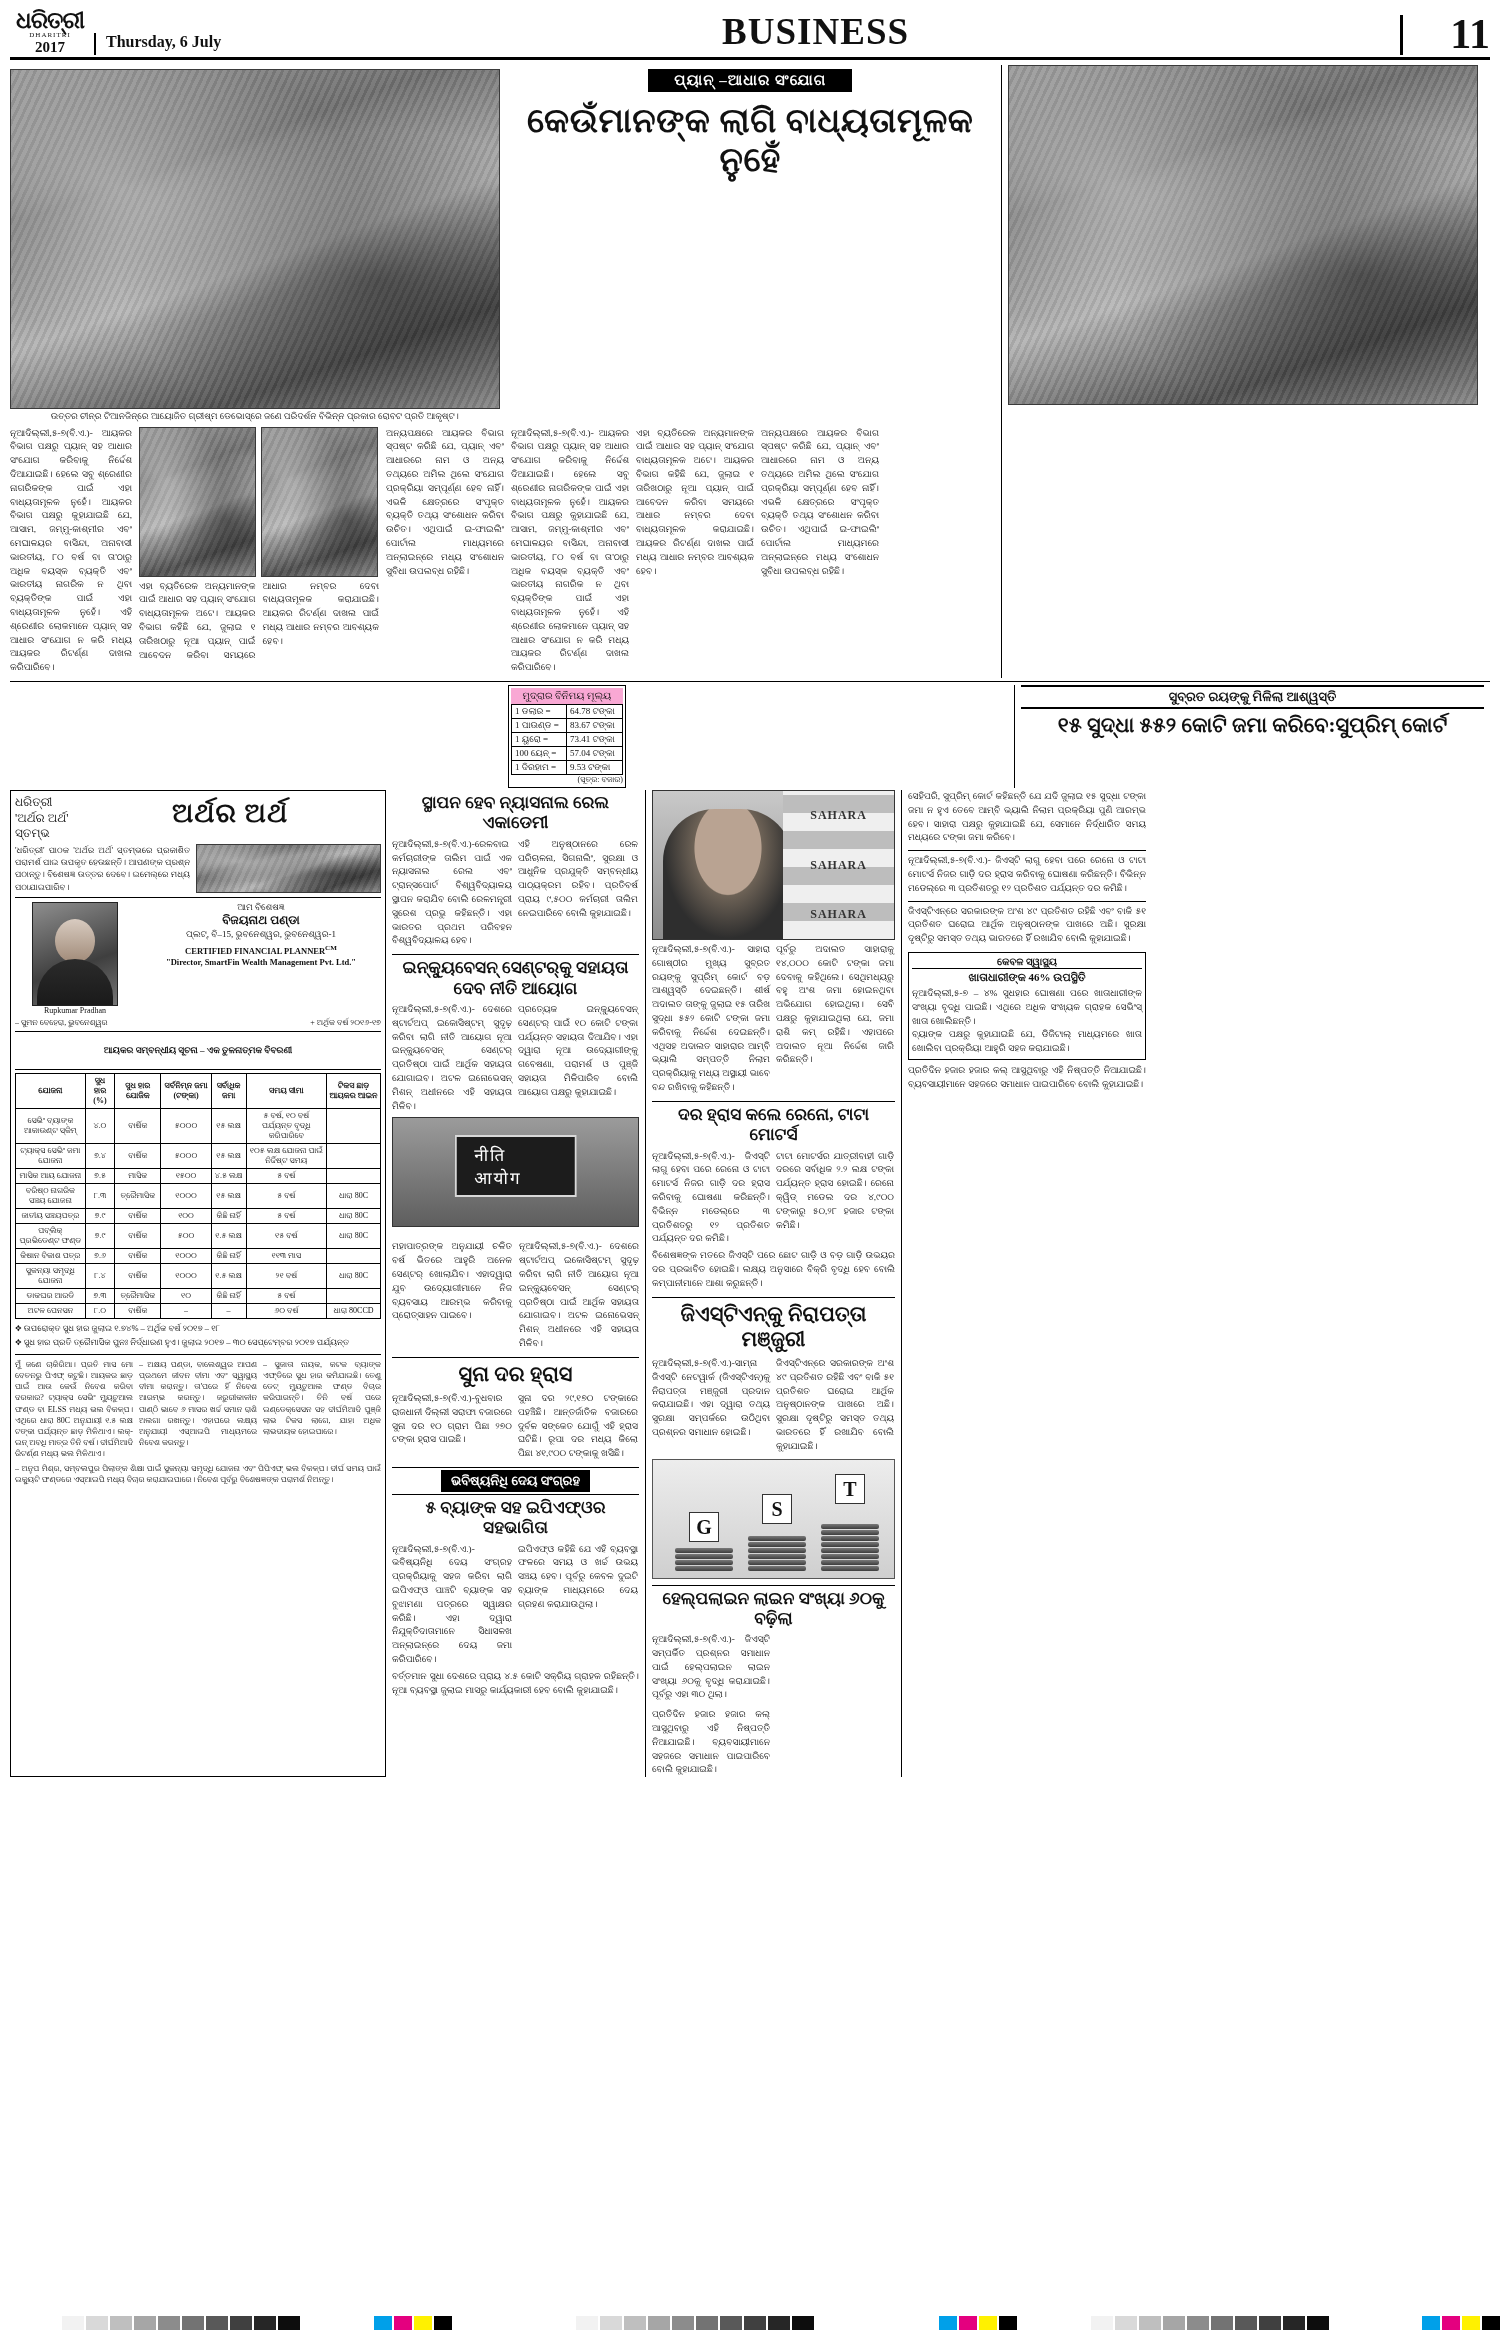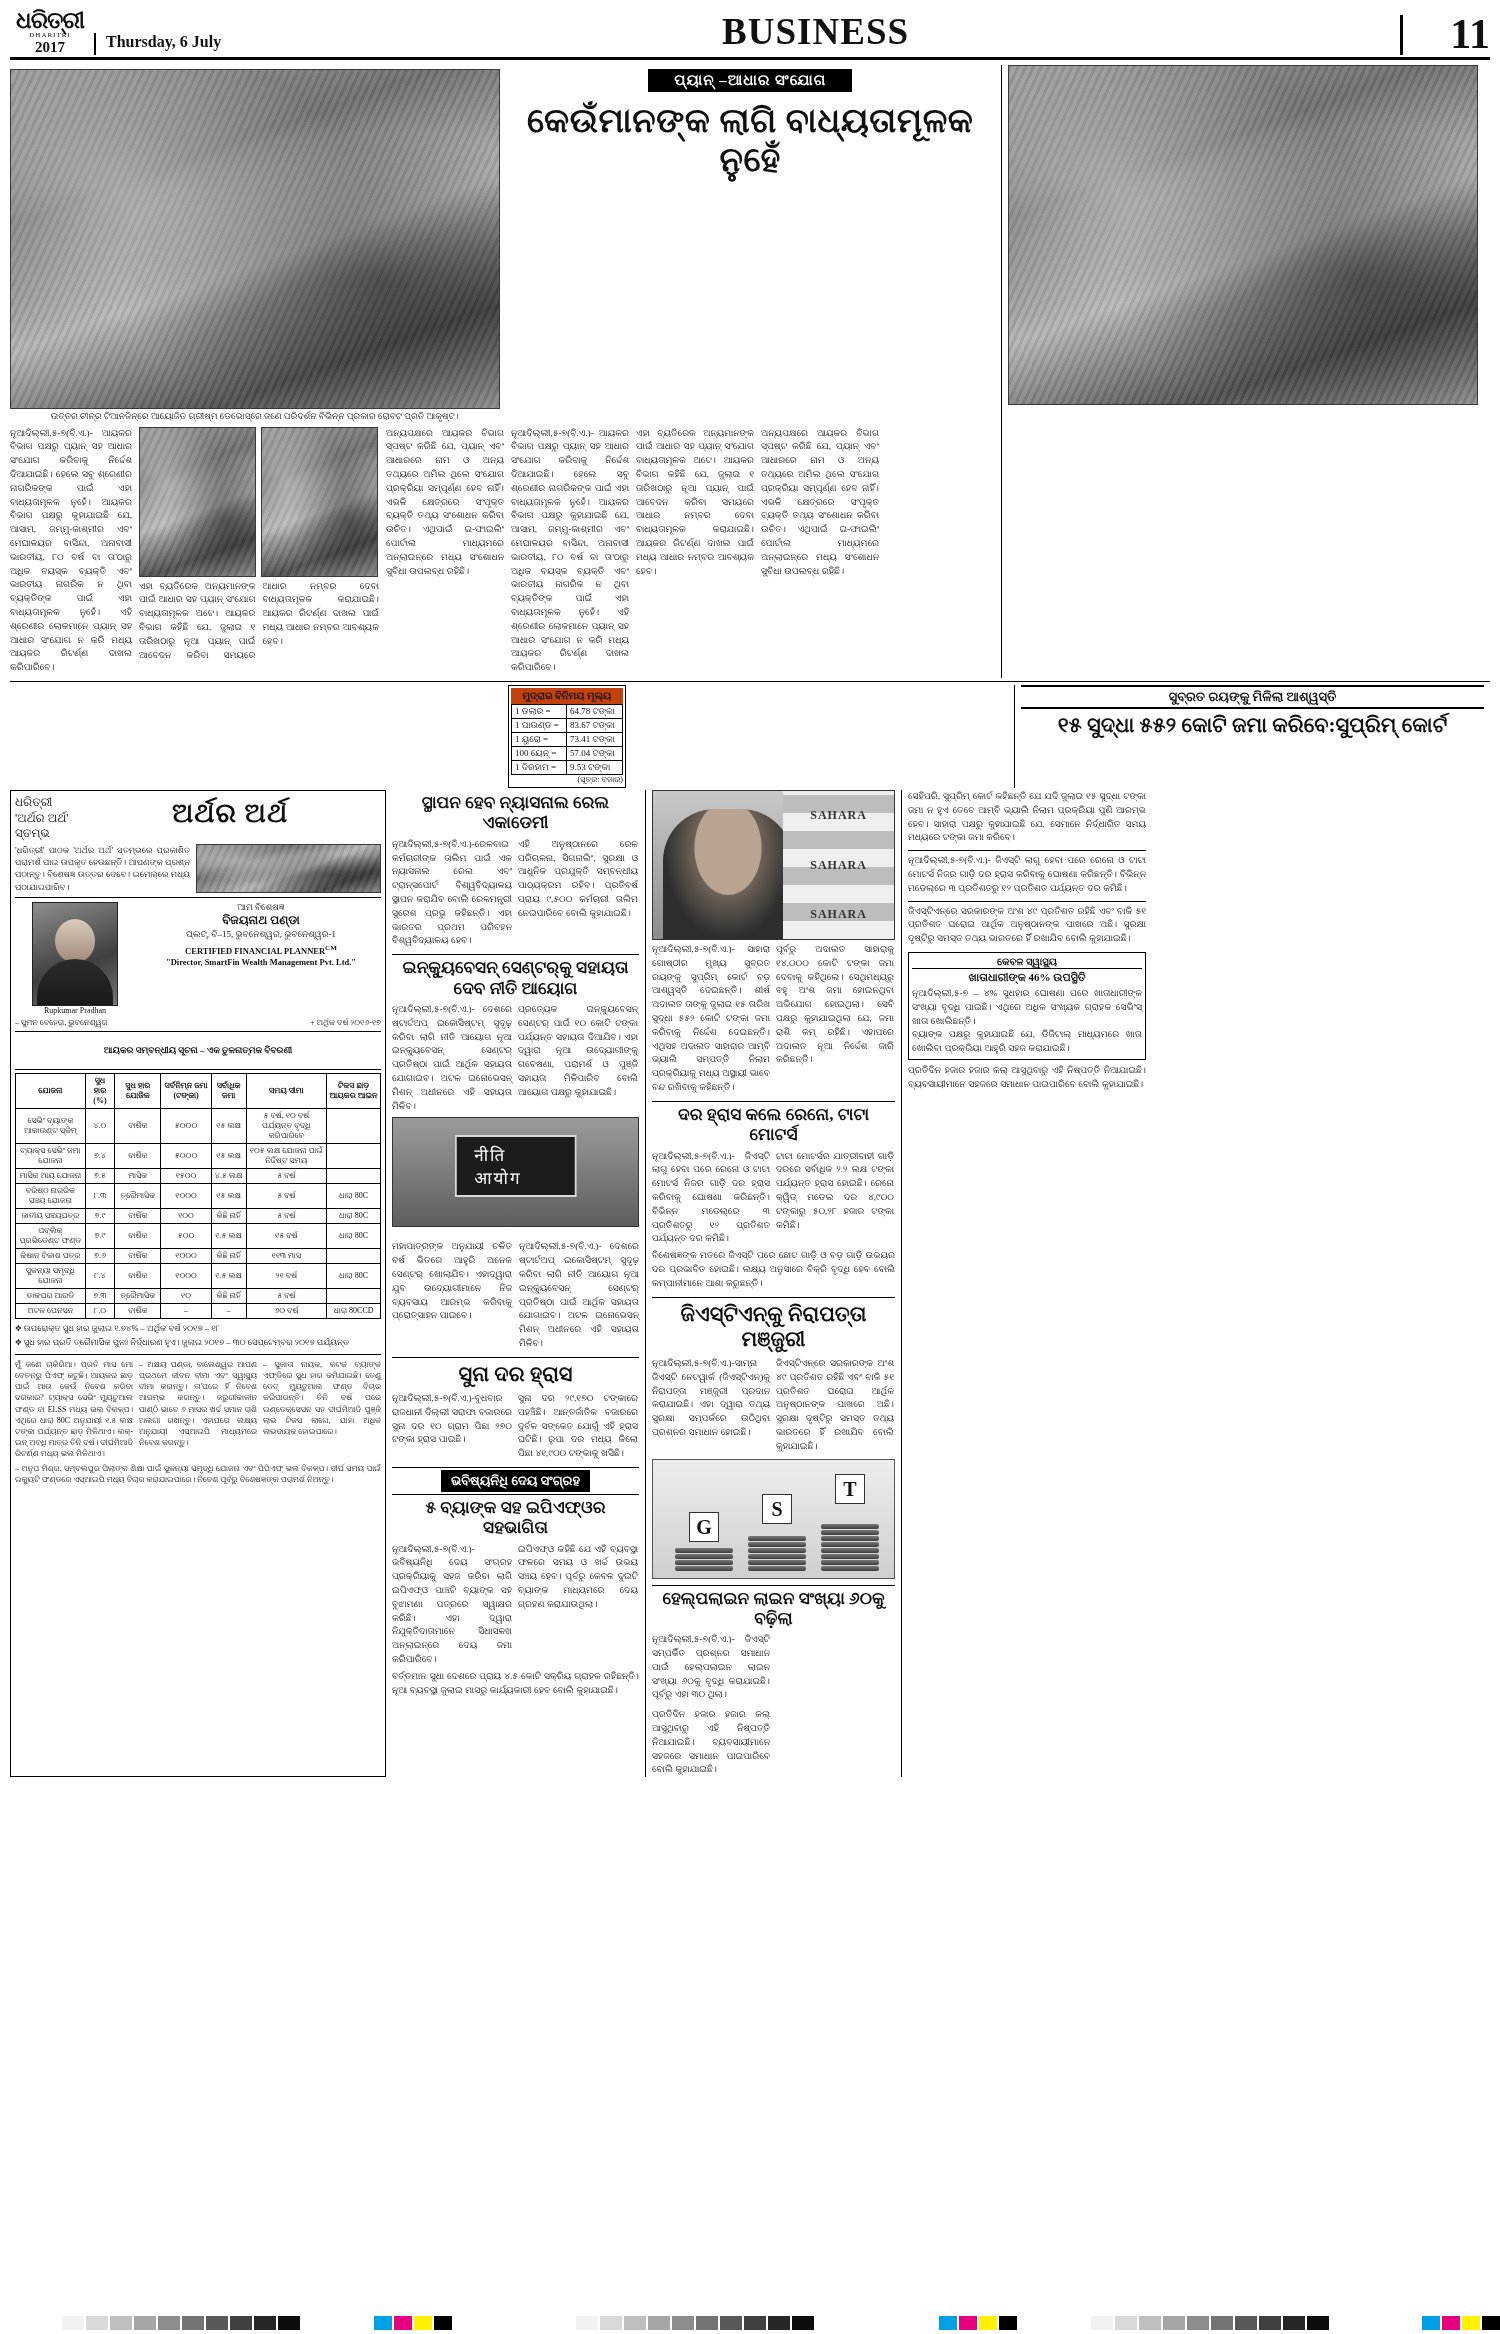--- a/index.html
+++ b/index.html
@@ -232,21 +232,21 @@
       <div style="width:470px;">
         <div class="photo" style="height:340px;"></div>
         <div class="caption">&nbsp;</div>
       </div>
     </div>
 
     <div style="display:flex; gap:6px; margin-top:3px; border-top:1px solid #000; padding-top:3px;">
       <div style="width:492px;"></div>
 
       <div class="sec" style="width:118px; padding:2px;">
-        <div style="background:#c2410c; text-align:center; font-weight:bold; font-size:10px; padding:2px 0;">ମୁଦ୍ରାର ବିନିମୟ ମୂଲ୍ୟ</div>
+        <div style="background:#f9a8d4; text-align:center; font-weight:normal; font-size:10px; padding:2px 0;">ମୁଦ୍ରାର ବିନିମୟ ମୂଲ୍ୟ</div>
         <table class="rates">
           <tbody id="forex-rows">
               <tr>
                 <td>1 ଡଲାର =</td>
                 <td>64.78 ଟଙ୍କା</td>
               </tr>
               <tr>
                 <td>1 ପାଉଣ୍ଡ =</td>
                 <td>83.67 ଟଙ୍କା</td>
               </tr>

